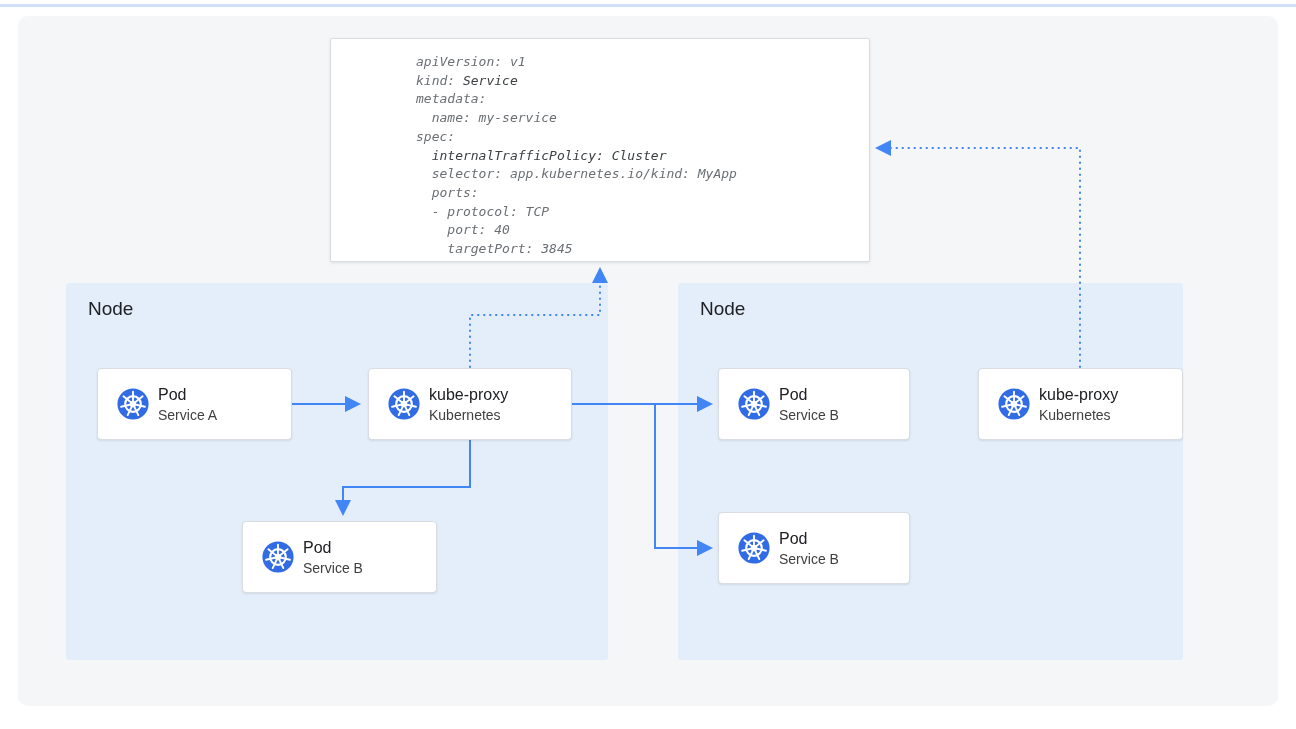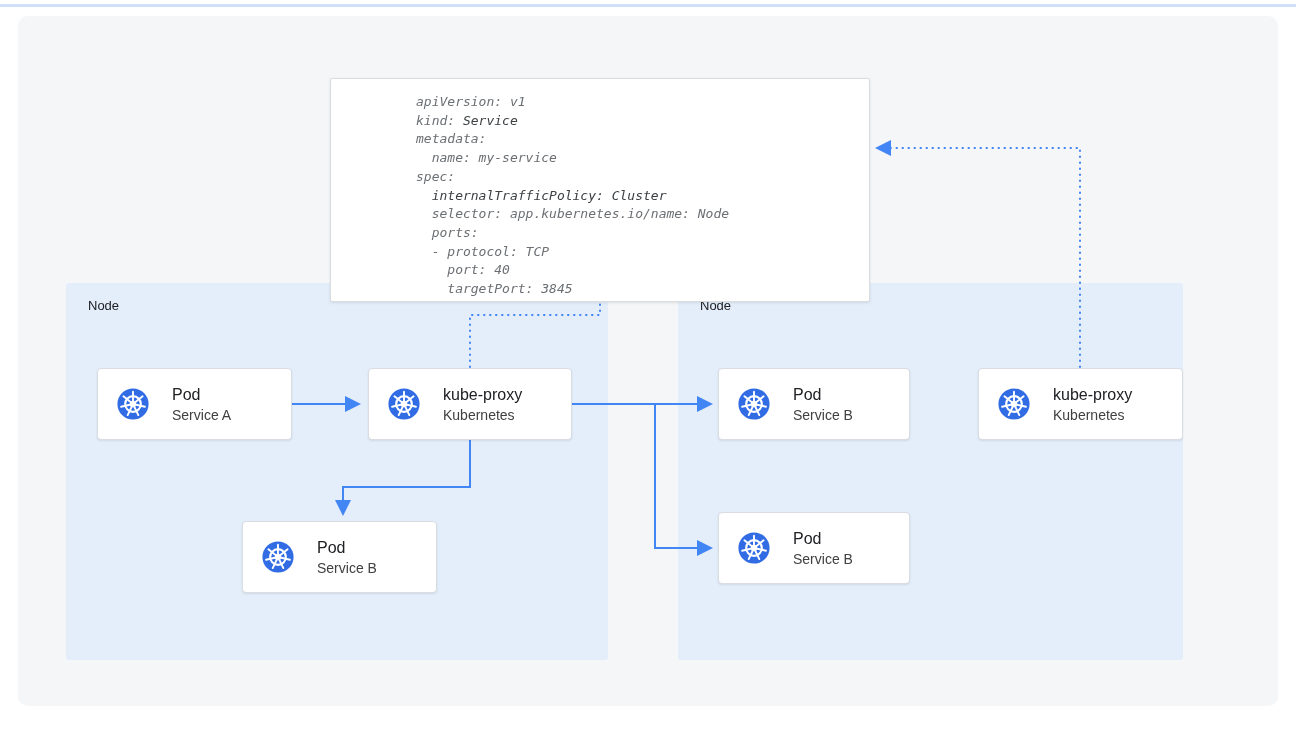--- a/index.html
+++ b/index.html
@@ -4,47 +4,47 @@
 <style>
   html, body { margin: 0; padding: 0; background: #ffffff; }
   body { font-family: "Liberation Sans", sans-serif; }
   .stage { position: relative; width: 1296px; height: 729px; background: #ffffff; overflow: hidden; }
   .top-divider { position: absolute; top: 4px; left: 0; width: 100%; height: 3px; background: #cfe0f8; }
   .canvas { position: absolute; left: 18px; top: 16px; width: 1260px; height: 690px; background: #f5f6f8; border-radius: 10px; }
 
   .node { position: absolute; background: #e4eefb; border-radius: 3px; }
   .node-left  { left: 48px;  top: 267px; width: 542px; height: 377px; }
   .node-right { left: 660px; top: 267px; width: 505px; height: 377px; }
-  .node-label { position: absolute; top: 15px; left: 22px; font-size: 13px; color: #202124; }
+  .node-label { position: absolute; top: 15px; left: 22px; font-size: 19px; color: #202124; }
 
   .card {
     position: absolute; background: #ffffff; border: 1px solid #d9dce1; border-radius: 4px;
     box-shadow: 0 1px 2px rgba(60,64,67,0.12);
-    display: flex; align-items: center; gap: 22px; padding-left: 18px; box-sizing: border-box;
+    display: flex; align-items: center; gap: 8px; padding-left: 18px; box-sizing: border-box;
   }
   .card-pod-a      { left: 79px;  top: 352px; width: 195px; height: 72px; }
   .card-kp-left    { left: 350px; top: 352px; width: 204px; height: 72px; }
   .card-pod-b-left { left: 224px; top: 505px; width: 195px; height: 72px; }
   .card-pod-b-rt   { left: 700px; top: 352px; width: 192px; height: 72px; }
   .card-pod-b-rb   { left: 700px; top: 496px; width: 192px; height: 72px; }
   .card-kp-right   { left: 960px; top: 352px; width: 205px; height: 72px; }
 
   .icon { width: 34px; height: 34px; flex: 0 0 34px; display: inline-block; }
   .icon svg { display: block; }
   .texts { display: flex; flex-direction: column; gap: 3px; }
   .title { font-size: 16px; color: #202124; line-height: 18px; }
   .subtitle { font-size: 14px; color: #404040; line-height: 16px; }
 
   .yaml-card {
     position: absolute; left: 312px; top: 22px; width: 540px; height: 224px;
     background: #ffffff; border: 1px solid #dadce0; border-radius: 2px;
     box-shadow: 0 1px 3px rgba(60,64,67,0.12);
     padding: 14px 0 0 85px; box-sizing: border-box;
     font-family: "DejaVu Sans Mono", monospace; font-style: italic;
-    font-size: 13px; line-height: 18.7px; color: #6b6f73; margin-top: 40px;
+    font-size: 13px; line-height: 18.7px; color: #6b6f73;
   }
   .code-line { white-space: pre; }
   .code-line b { color: #3c4043; font-weight: normal; }
 
   .arrows { position: absolute; left: 0; top: 0; pointer-events: none; }
 </style>
 </head>
 <body>
 
 <div class="stage">
@@ -77,21 +77,21 @@
       </g>
     </svg>
 
     <div class="yaml-card">
       <div class="code-line"><span>apiVersion: v1</span><b></b><span></span></div>
       <div class="code-line"><span>kind: </span><b>Service</b><span></span></div>
       <div class="code-line"><span>metadata:</span><b></b><span></span></div>
       <div class="code-line"><span>  name: my-service</span><b></b><span></span></div>
       <div class="code-line"><span>spec:</span><b></b><span></span></div>
       <div class="code-line"><span>  </span><b>internalTrafficPolicy: Cluster</b><span></span></div>
-      <div class="code-line"><span>  selector: app.kubernetes.io/name: Node</span><b></b><span></span></div>
+      <div class="code-line"><span>  selector: app.kubernetes.io/kind: MyApp</span><b></b><span></span></div>
       <div class="code-line"><span>  ports:</span><b></b><span></span></div>
       <div class="code-line"><span>  - protocol: TCP</span><b></b><span></span></div>
       <div class="code-line"><span>    port: 40</span><b></b><span></span></div>
       <div class="code-line"><span>    targetPort: 3845</span><b></b><span></span></div>
     </div>
 
     <div class="card card-pod-a">
       <span class="icon">
   <svg viewBox="0 0 36 36" width="34" height="34" aria-hidden="true">
     <circle cx="18" cy="18" r="16.5" fill="#326ce5"></circle>

